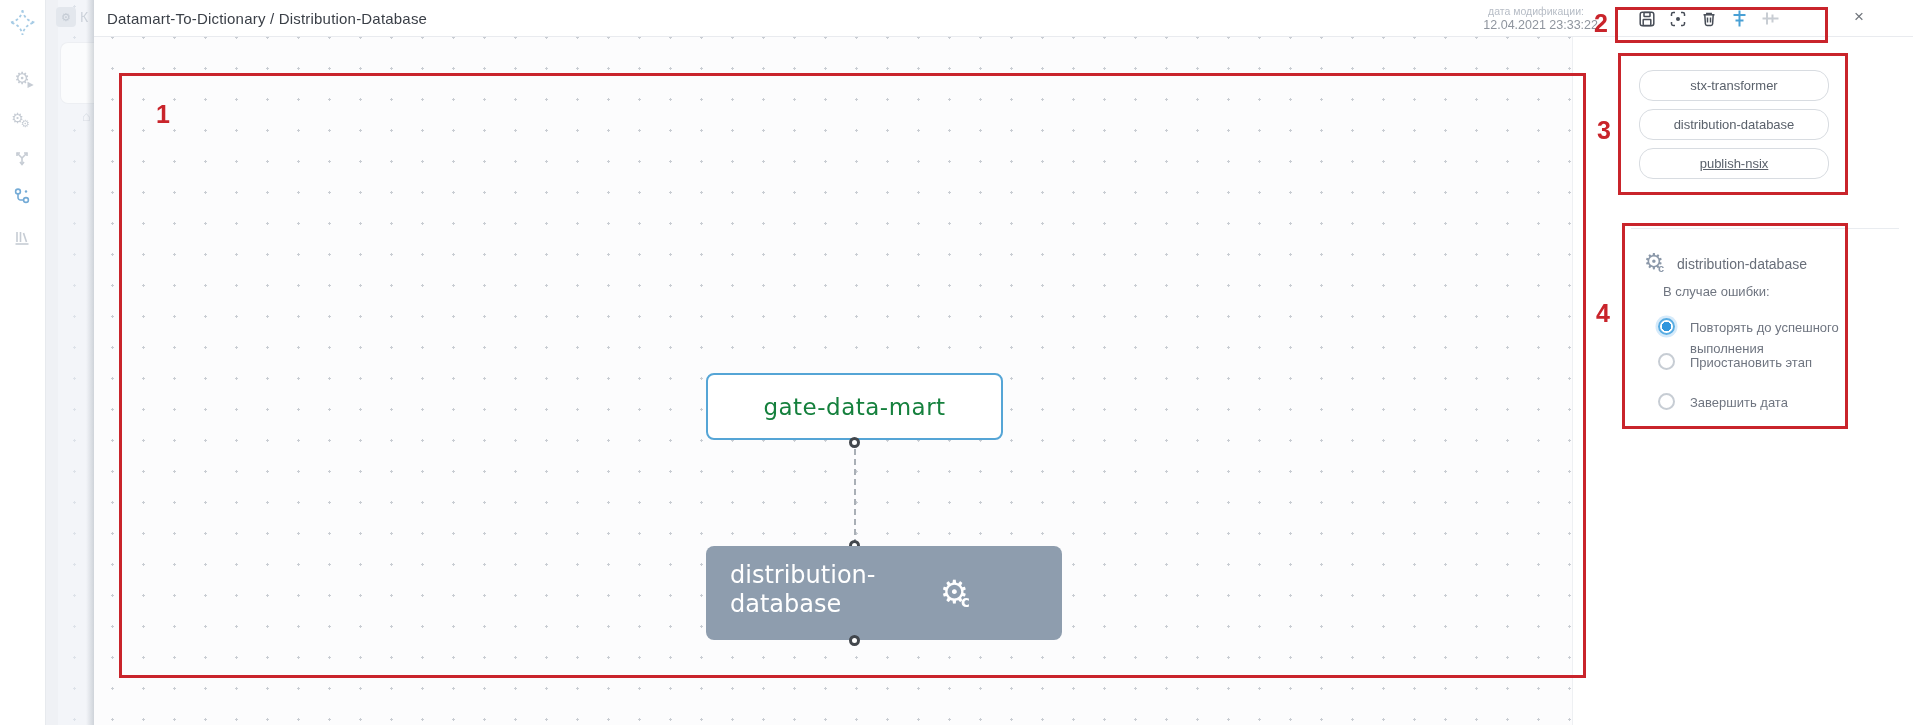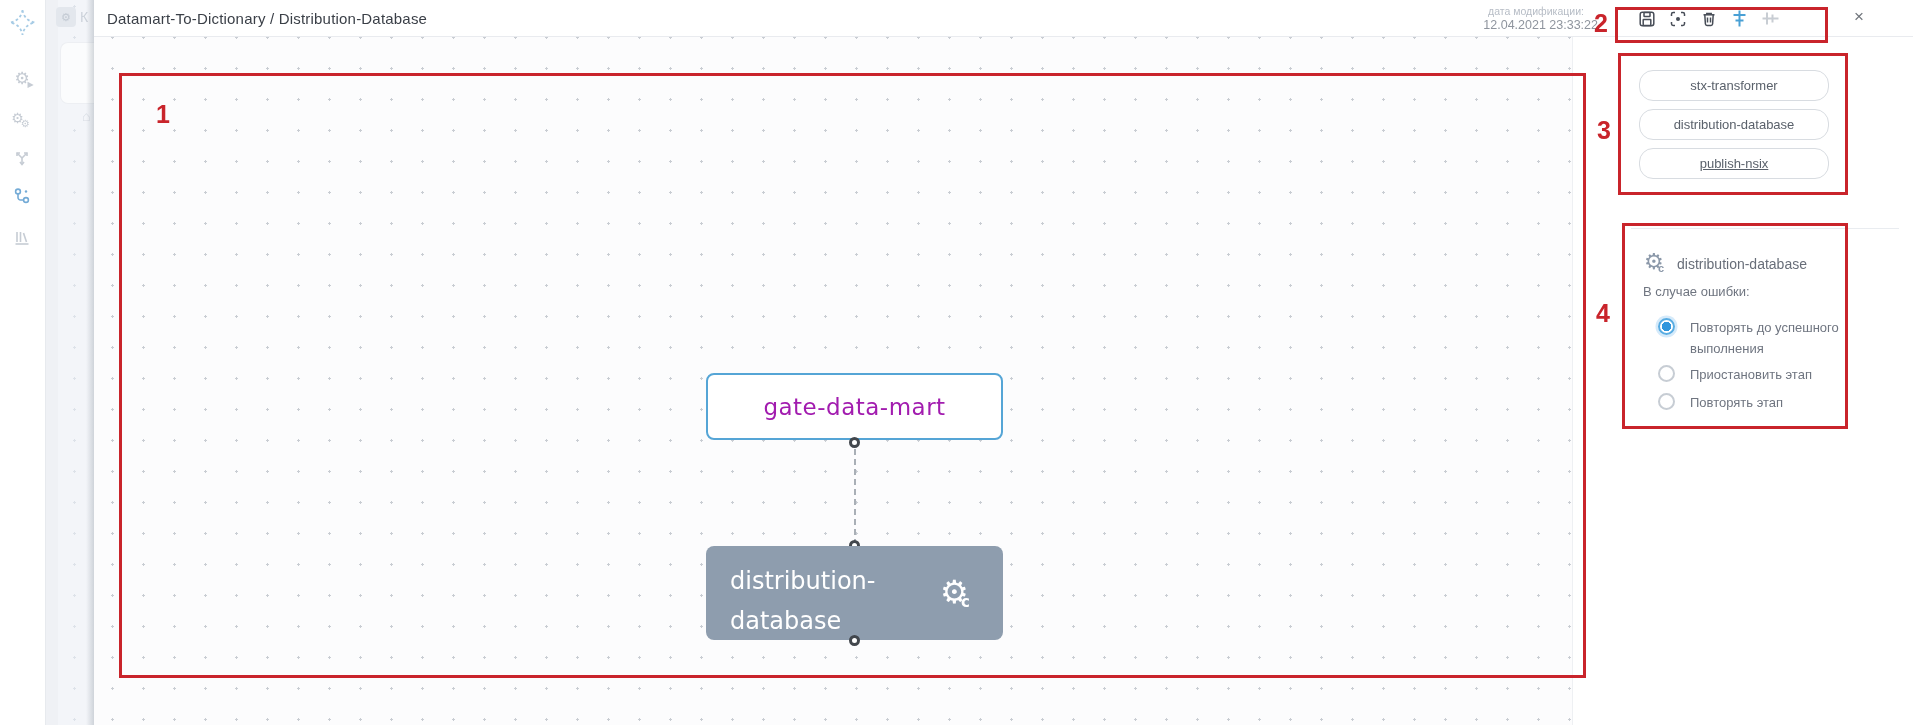--- a/index.html
+++ b/index.html
@@ -37,42 +37,42 @@
   .meta .meta-label { font-size:10.5px; color:#b7bdc6;text-align:center; }
   .meta .meta-value { font-size:12.5px; color:#8f959e; }
   .toolbar { position:absolute; left:1543px; top:9px; display:flex; gap:12px; align-items:center; }
   .tool { width:19px; height:19px; display:flex; align-items:center; justify-content:center; cursor:pointer; }
   .close-x { position:absolute; left:1760px; top:7px; font-size:17px; color:#70757c; cursor:pointer; }
 
   
   .canvas { position:absolute; left:0; top:37px; width:1478px; height:688px; background:#fcfcfd;
     background-image:radial-gradient(#c9cdd3 1.1px, transparent 1.3px); background-size:31px 31px; background-position:3px 16px; }
   .node-outline { position:absolute; left:612px; top:336px; width:297px; height:67px; background:#fff; border:2px solid #55a5d6; border-radius:8px;
-    display:flex; align-items:center; justify-content:center; font-family:"DejaVu Sans", sans-serif; font-size:23px; color:#a21caf; letter-spacing:0.5px; }
-  .node-filled { position:absolute; left:612px; top:509px; width:297px; height:94px; background:#8e9dae; border-radius:8px;
-    font-family:"DejaVu Sans", sans-serif; font-size:24px; color:#ffffff; line-height:40px; padding:15px 0 0 24px; white-space:pre-line; }
+    display:flex; align-items:center; justify-content:center; font-family:"DejaVu Sans", sans-serif; font-size:23px; color:#15803d; letter-spacing:0.5px; }
+  .node-filled { position:absolute; left:612px; top:509px; width:356px; height:94px; background:#8e9dae; border-radius:8px;
+    font-family:"DejaVu Sans", sans-serif; font-size:24px; color:#ffffff; line-height:29px; padding:15px 0 0 24px; white-space:pre-line; }
   .node-gear { position:absolute; left:846px; top:539px; width:40px; height:40px; color:#fff; }
   .node-gear .g { font-size:32px; line-height:32px; }
   .node-gear .c { position:absolute; left:21px; top:17px; font-size:15px; font-weight:bold; font-family:"DejaVu Sans", sans-serif; }
   .conn-dot { position:absolute; width:11px; height:11px; border-radius:50%; background:#fff; border:3px solid #42474d; }
   .dash-line { position:absolute; left:760px; top:412px; height:96px; width:0; border-left:2px dashed #a9afb6; }
 
   
   .rightpanel { position:absolute; left:1478px; top:37px; width:341px; height:688px; background:#fff; border-left:1px solid #eef0f3; }
   .step-btn { position:absolute; left:66px; width:190px; height:31px; background:#fff; border:1px solid #d8dce1; border-radius:14px;
     font-size:13px; color:#5a616b; display:flex; align-items:center; justify-content:center; cursor:pointer; }
   .sb0 { top:33px; } .sb1 { top:72px; } .sb2 { top:111px;text-decoration:underline; }
   .panel-divider { position:absolute; left:58px; top:191px; width:268px; height:1px; background:#e9ecf0; }
   .prop-gear { position:absolute; left:71px; top:214px; width:26px; height:26px; color:#8b98a9; }
   .prop-gear .g { font-size:22px; line-height:22px; }
   .prop-gear .c { position:absolute; left:14px; top:11px; font-size:11px; font-weight:bold; }
   .prop-title { position:absolute; left:104px; top:219px; font-size:14px; color:#686e79; }
-  .prop-error-label { position:absolute; left:70px; top:247px; font-size:13px; color:#6f7580; }
+  .prop-error-label { position:absolute; left:90px; top:247px; font-size:13px; color:#6f7580; }
   .radio-row { position:absolute; left:85px; display:flex; gap:15px; cursor:pointer; }
-  .rr0 { top:281px; } .rr1 { top:328px; } .rr2 { top:356px; }
+  .rr0 { top:281px; } .rr1 { top:316px; } .rr2 { top:356px; }
   .radio { width:17px; height:17px; border-radius:50%; border:2px solid #c7cdd4; background:#fff; flex:0 0 17px; }
   .radio.sel { border-color:#58ace2; background:radial-gradient(circle, #2f96dd 0 4.5px, #ffffff 5px); box-shadow:0 0 0 2.5px #d5eafa; }
   .radio-label { font-size:13px; color:#6f7580; line-height:21px; width:162px; margin-top:-1px; }
 
   
   .anno { position:absolute; border:3px solid #c9242b; z-index:20; pointer-events:none; }
   .anno-label { position:absolute; color:#c9242b; font-weight:bold; font-size:25px; z-index:21; font-family:"Liberation Sans", sans-serif; }
   .box1 { left:119px; top:73px;  width:1467px; height:605px; }
   .box2 { left:1615px; top:7px;  width:213px;  height:36px; }
   .box3 { left:1618px; top:53px; width:230px;  height:142px; }
@@ -223,21 +223,21 @@
       <span class="radio-row rr0">
         <span class="radio sel"></span>
         <span class="radio-label">Повторять до успешного выполнения</span>
       </span>
       <span class="radio-row rr1">
         <span class="radio"></span>
         <span class="radio-label">Приостановить этап</span>
       </span>
       <span class="radio-row rr2">
         <span class="radio"></span>
-        <span class="radio-label">Повторять этап</span>
+        <span class="radio-label">Завершить дата</span>
       </span>
     </div>
   </div>
 
   <div class="anno box1"></div>
   <div class="anno box2"></div>
   <div class="anno box3"></div>
   <div class="anno box4"></div>
   <span class="anno-label lb1">1</span>
   <span class="anno-label lb2">2</span>

